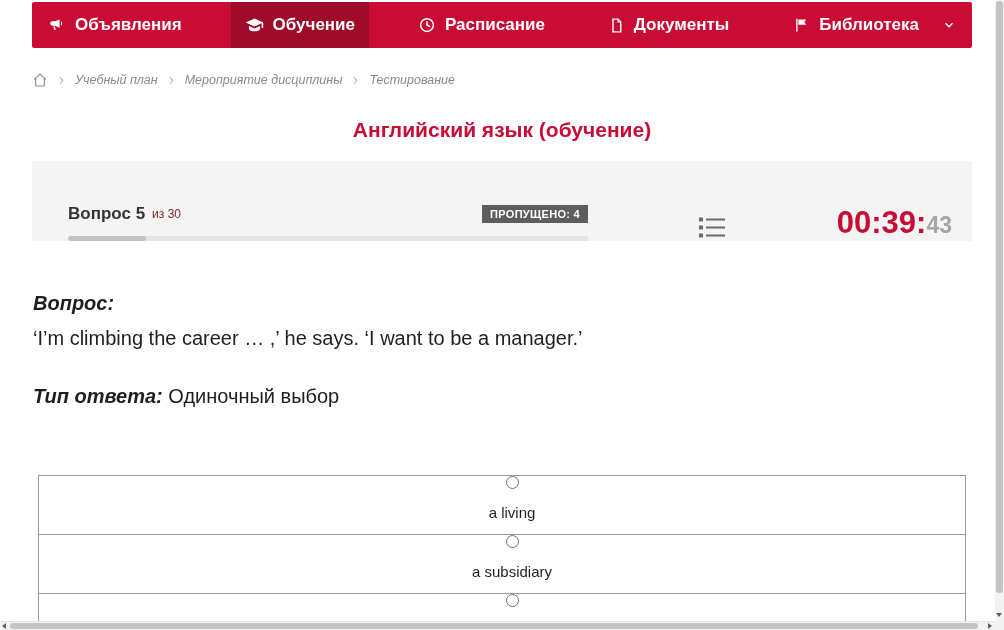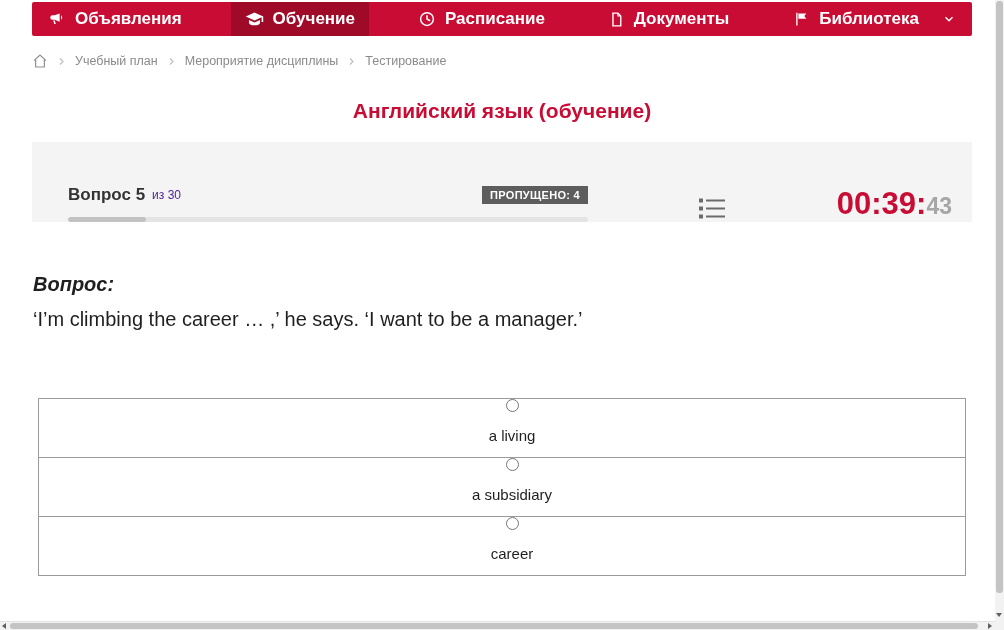--- a/index.html
+++ b/index.html
@@ -7,41 +7,41 @@
     --accent-dark:#9e0a28;
     --badge-bg:#5d5d5d;
     --card-bg:#f4f4f4;
   }
   *{box-sizing:border-box;margin:0;padding:0;}
   html,body{width:1004px;height:630px;overflow:hidden;}
   body{font-family:"Liberation Sans","DejaVu Sans",sans-serif;background:#fff;position:relative;color:#1f1f1f;}
   .content{width:940px;margin:0 auto;padding-top:2px;}
 
   
-  .topnav{height:34px;background:var(--accent);border-radius:2px;display:flex;align-items:stretch;justify-content:space-between;padding:0 2px;}
+  .topnav{height:46px;background:var(--accent);border-radius:2px;display:flex;align-items:stretch;justify-content:space-between;padding:0 2px;}
   .nav-item{display:flex;align-items:center;gap:9px;padding:0 14px;color:#fff;font-size:17px;font-weight:700;text-decoration:none;cursor:pointer;white-space:nowrap;}
   .nav-item.active{background:var(--accent-dark);}
   .nicon{display:flex;align-items:center;}
   .nav-chevron{display:flex;align-items:center;margin-left:14px;}
 
   
-  .breadcrumb{margin-top:17px;display:flex;align-items:center;gap:9px;font-size:12.5px;color:#8a8a8a;}
+  .breadcrumb{margin-top:24px;display:flex;align-items:center;gap:9px;font-size:12.5px;color:#8a8a8a;font-style:italic;}
   .bc-item{color:#8a8a8a;text-decoration:none;cursor:pointer;}
   .bc-sep{display:flex;align-items:center;}
   .bc-home{display:flex;align-items:center;cursor:pointer;}
 
   
   .page-title{margin-top:30px;text-align:center;font-size:21px;font-weight:700;color:var(--accent);}
 
   
   .test-card{margin-top:19px;height:80px;background:var(--card-bg);display:flex;align-items:flex-end;padding:0 20px 0 36px;}
   .tc-left{width:520px;}
   .tc-row{display:flex;align-items:center;}
   .q-label{font-size:17px;font-weight:700;color:#333;}
-  .q-total{font-size:12px;color:#4c1d95;margin-left:7px;}
+  .q-total{font-size:12px;color:#7f1d1d;margin-left:7px;}
   .skip-badge{margin-left:auto;background:var(--badge-bg);color:#fff;font-size:11px;font-weight:700;padding:3px 8px;letter-spacing:.3px;}
   .progress{margin-top:12px;height:5px;background:#e4e4e4;border-radius:3px;overflow:hidden;}
   .progress-fill{height:100%;width:15%;background:#c2c2c2;border-radius:3px;}
   .tc-mid{flex:1;display:flex;justify-content:center;}
   .qlist{cursor:pointer;display:flex;align-items:center;}
   .tc-timer{font-weight:700;white-space:nowrap;display:flex;align-items:baseline;}
   .t-main{font-size:31px;color:var(--accent);}
   .t-sec{font-size:23px;color:#a6a6a6;}
 
   
@@ -180,20 +180,21 @@
     </div>
     <div class="tc-timer">
       <span class="t-main">00:39:</span>
         <span class="t-sec">43</span>
     </div>
   </div>
 
   <div class="question">
     <p class="q-head">Вопрос:</p>
     <p class="q-text">‘I’m climbing the career … ,’ he says. ‘I want to be a manager.’</p>
+    <p class="q-type"><span class="q-head">Тип ответа:</span> <span>Одиночный выбор</span></p>
   </div>
 
   <div class="options">
     <label class="option">
       <span class="radio"></span>
       <span>a living</span>
     </label>
     <label class="option">
       <span class="radio"></span>
       <span>a subsidiary</span>

